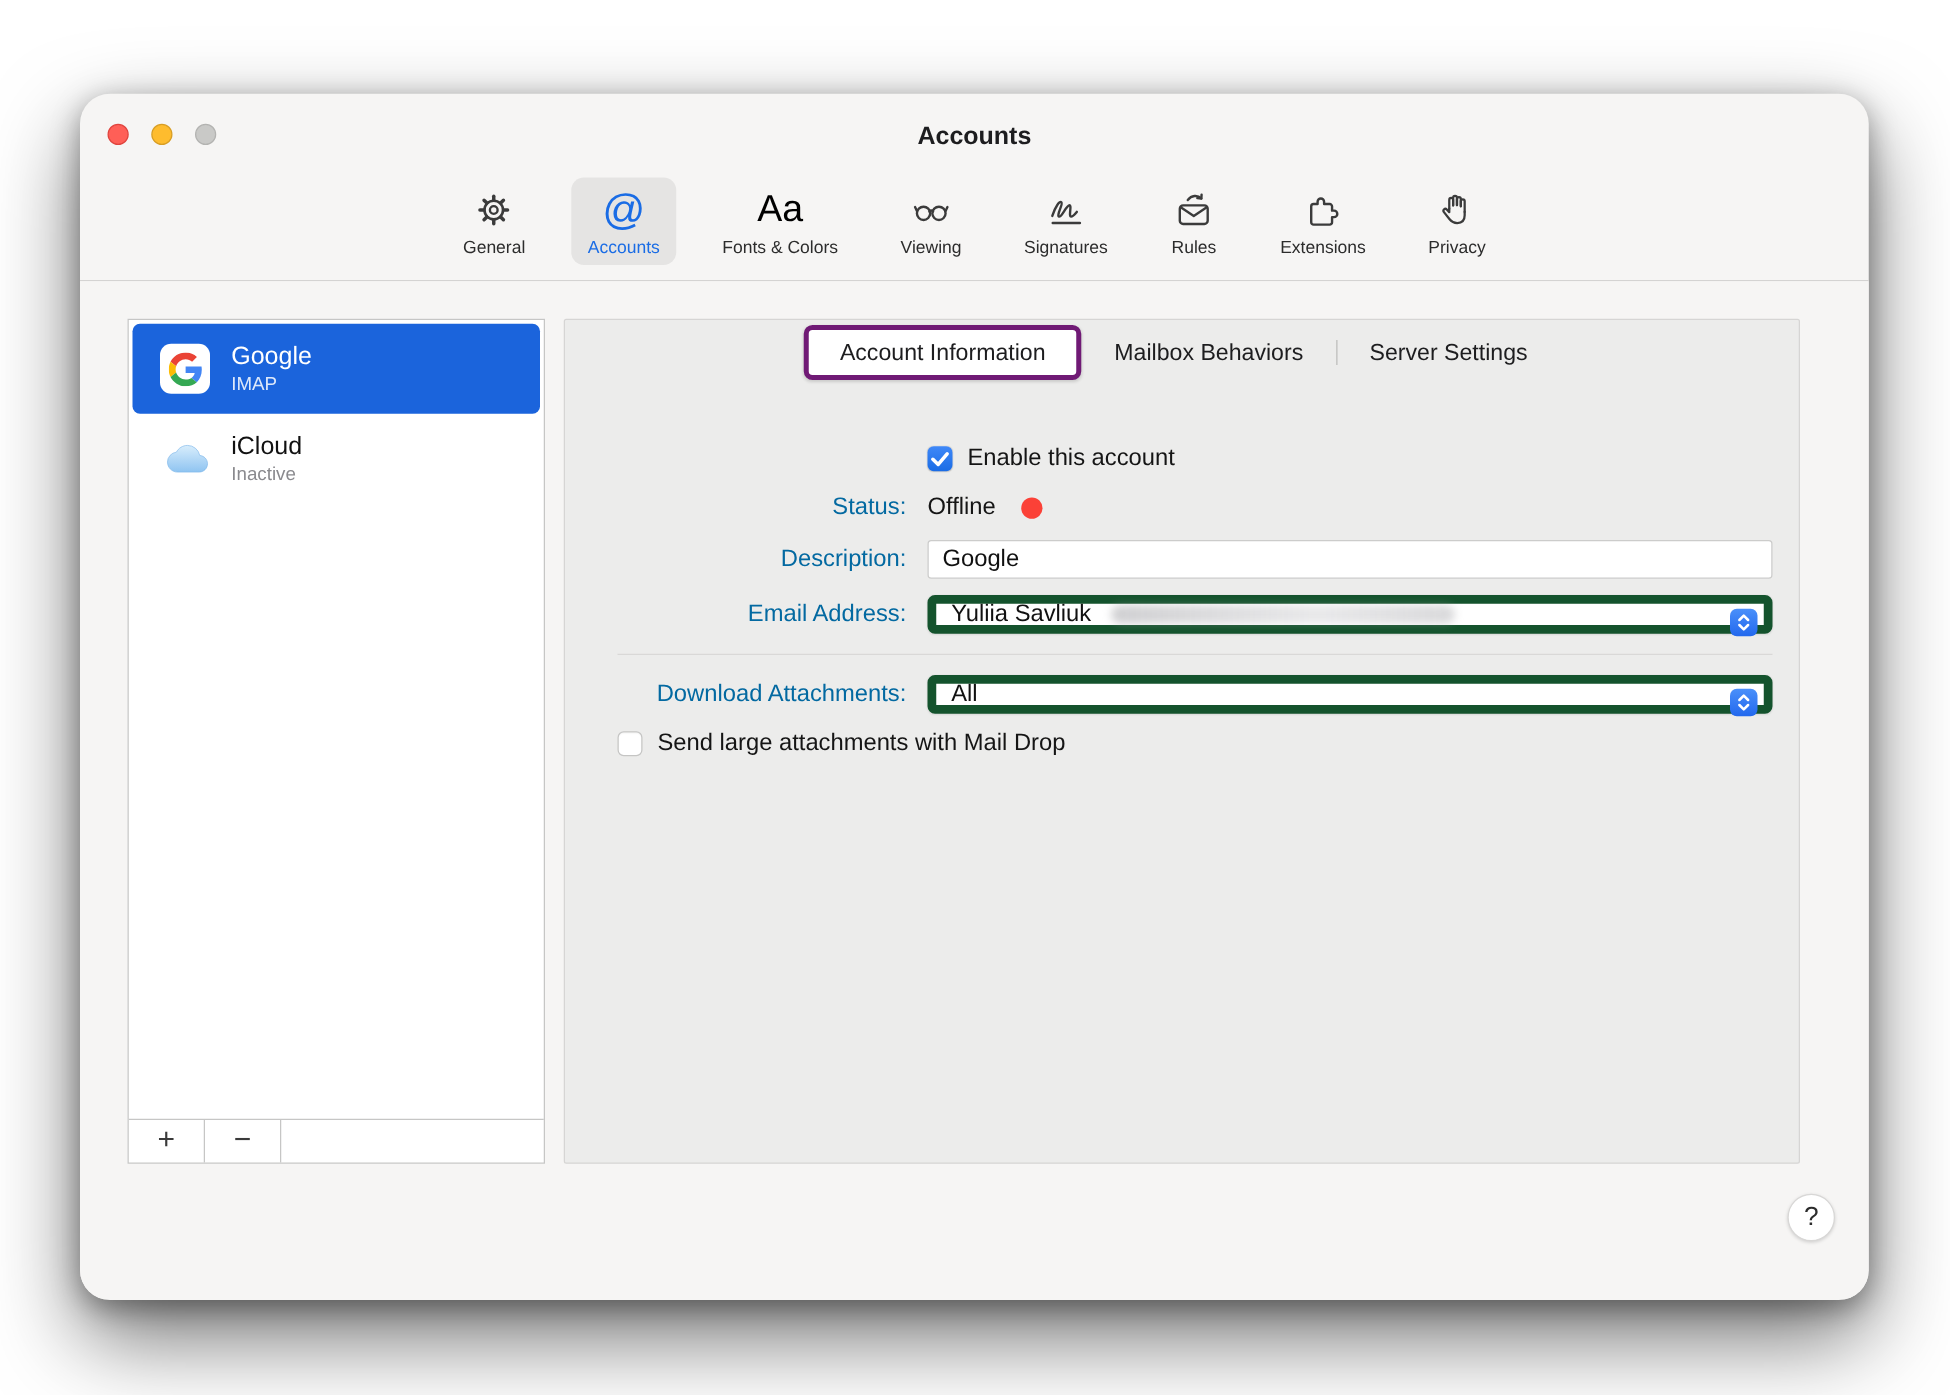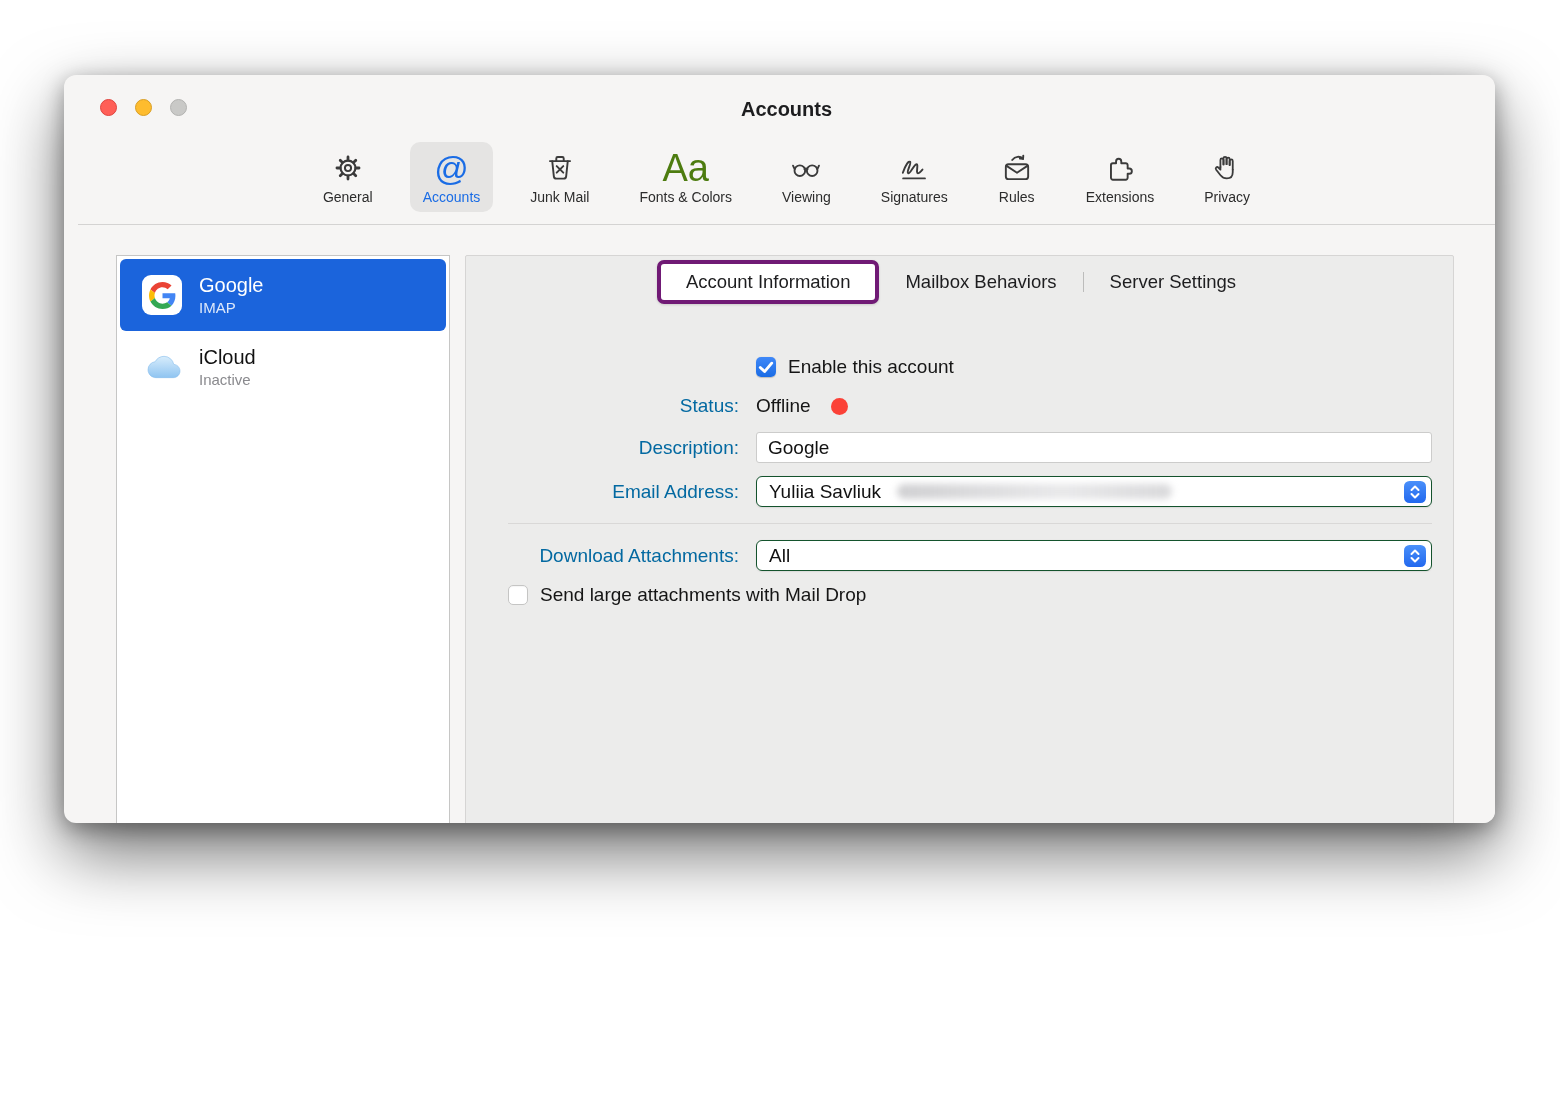--- a/index.html
+++ b/index.html
@@ -1,42 +1,41 @@
 <!DOCTYPE html>
 <html style="--selection_blue: #1b64dc; --accent_blue: #1a6ce5; --status_red: #fb4137;"><head>
 <meta charset="utf-8">
 <style>
   * { margin:0; padding:0; box-sizing:border-box; }
   html,body { width:1560px; height:1116px; background:#ffffff; font-family:"Liberation Sans","DejaVu Sans",sans-serif; }
   .page { position:relative; width:1560px; height:1116px; background:#fff; overflow:hidden; }
 
   .window {
-    position:absolute; left:64px; top:75px; width:1431px; height:748px;
-    background:#f6f5f4; border-radius:12px; overflow:hidden;
+    position:absolute; left:64px; top:75px; width:1431px; height:965px;
+    background:#f6f5f4; border-radius:24px; overflow:hidden;
     box-shadow:0 30px 70px rgba(0,0,0,0.55), 0 6px 22px rgba(0,0,0,0.35);
-    padding-left:14px;
   }
 
   
   .titlebar { position:relative; height:54px; }
   .lights { position:absolute; left:22px; top:24px; display:flex; gap:18px; }
   .light { width:17px; height:17px; border-radius:50%; }
   .light.red    { background:#ff5f57; border:0.5px solid #e0443e; }
   .light.yellow { background:#febc2e; border:0.5px solid #d89e24; }
   .light.gray   { background:#c9c9c7; border:0.5px solid #b3b3b1; }
   .win-title { position:absolute; left:0; right:0; top:23px; text-align:center; font-size:20px; font-weight:700; color:#1d1d1f; }
 
   
   .toolbar { height:96px; display:flex; justify-content:center; align-items:center; gap:24px; border-bottom:1px solid #d4d3d2; padding:0 20px; }
   .tb-item { display:flex; flex-direction:column; align-items:center; gap:3px; padding:8px 13px 7px; border-radius:10px; cursor:default; }
   .tb-item.selected { background:rgba(0,0,0,0.065); }
   .tb-icon { width:38px; height:36px; display:flex; align-items:center; justify-content:center; color:#3b3b3b; }
   .tb-item.selected .tb-icon { color:var(--accent_blue,#1a6ce5); }
   .tb-icon svg { width:34px; height:34px; }
-  .tb-glyph { font-size:38px; line-height:34px; color:#4d7c0f; font-weight:400; }
+  .tb-glyph { font-size:30px; line-height:34px; color:#000000; font-weight:400; }
   .tb-item.selected .tb-glyph { color:var(--accent_blue,#1a6ce5); font-size:34px; font-weight:500; }
   .tb-label { font-size:14px; color:#2c2c2c; white-space:nowrap; }
   .tb-item.selected .tb-label { color:var(--accent_blue,#1a6ce5); }
 
   
   .content { position:relative; height:814px; background:#f6f5f4; }
 
   
   .sidebar { position:absolute; left:38px; top:30px; width:334px; height:676px; background:#ffffff; border:1px solid #c6c6c5; display:flex; flex-direction:column; }
   .acct-list { flex:1; padding:3px; overflow:hidden; }
@@ -68,21 +67,21 @@
   .checkbox { width:20px; height:20px; border-radius:5px; flex:none; display:flex; align-items:center; justify-content:center; }
   .checkbox.checked { background:linear-gradient(#3f88f8,var(--accent_blue,#1a6ce5)); box-shadow:0 0.5px 1px rgba(0,0,0,0.2); }
   .checkbox.unchecked { background:#fff; border:1px solid #c5c5c4; box-shadow:inset 0 1px 1px rgba(0,0,0,0.04); }
   .cb-label { font-size:19px; color:#151515; margin-left:12px; }
 
   .status-dot { width:17px; height:17px; border-radius:50%; background:var(--status_red,#fb4137); margin-left:20px; }
   .status-text { font-size:19px; color:#151515; }
 
   .text-field { width:100%; height:31px; border:1px solid #cccccb; border-radius:3px; background:#fff; font-size:19px; color:#111; padding:0 11px; font-family:inherit; outline:none; }
 
-  .select { position:relative; width:100%; height:31px; background:#fff; border:1px solid #14532d; border-radius:6px; display:flex; align-items:center; padding:0 34px 0 12px; box-shadow:0 0.5px 1.5px rgba(0,0,0,0.08); cursor:default; }
+  .select { position:relative; width:100%; height:31px; background:#fff; border:7px solid #14532d; border-radius:6px; display:flex; align-items:center; padding:0 34px 0 12px; box-shadow:0 0.5px 1.5px rgba(0,0,0,0.08); cursor:default; }
   .sel-text { font-size:19px; color:#111; white-space:nowrap; }
   .redacted { display:inline-block; width:275px; height:15px; margin-left:16px; border-radius:8px; background:linear-gradient(90deg, rgba(150,150,155,0.45), rgba(180,180,185,0.3) 60%, rgba(160,160,165,0.4)); filter:blur(3.5px); }
   .stepper { position:absolute; right:5px; top:4px; width:22px; height:22px; border-radius:5.5px; background:linear-gradient(#4a90fa,#2268ee); display:flex; align-items:center; justify-content:center; }
   .stepper svg { width:14px; height:16px; }
 
   .sep { grid-column:1 / -1; border-top:1px solid #d9d8d7; height:0; margin:3px 0; }
   .full-row { grid-column:1 / -1; display:flex; align-items:center; }
 
   .help-btn { position:absolute; right:27px; bottom:46px; width:38px; height:38px; border-radius:50%; background:#fff; border:1px solid #d8d7d6; box-shadow:0 1px 3px rgba(0,0,0,0.16); font-size:21px; color:#2c2c2c; display:flex; align-items:center; justify-content:center; cursor:default; font-family:inherit; }
 </style>
@@ -123,31 +122,20 @@
         <span class="tb-label">General</span>
       </div>
 
       <div class="tb-item selected">
         <span class="tb-icon">
           <span class="tb-glyph">@</span>
         </span>
         <span class="tb-label">Accounts</span>
       </div>
 
-      <div class="tb-item">
-        <span class="tb-icon">
-          <svg viewBox="0 0 32 32" fill="none" stroke="currentColor" stroke-width="1.8" stroke-linecap="round" stroke-linejoin="round">
-            <path d="M6.5 9.5 h19"></path>
-            <path d="M8.7 9.5 l1.5 14.3 a2.5 2.5 0 0 0 2.5 2.2 h6.6 a2.5 2.5 0 0 0 2.5 -2.2 L23.3 9.5"></path>
-            <path d="M12.5 9.3 V7 a1.3 1.3 0 0 1 1.3 -1.3 h4.4 A1.3 1.3 0 0 1 19.5 7 v2.3"></path>
-            <path d="M12.9 14.2 l6.2 6.2 M19.1 14.2 l-6.2 6.2"></path>
-          </svg>
-        </span>
-        <span class="tb-label">Junk Mail</span>
-      </div>
 
       <div class="tb-item">
         <span class="tb-icon">
           <span class="tb-glyph">Aa</span>
         </span>
         <span class="tb-label">Fonts &amp; Colors</span>
       </div>
 
       <div class="tb-item">
         <span class="tb-icon">

